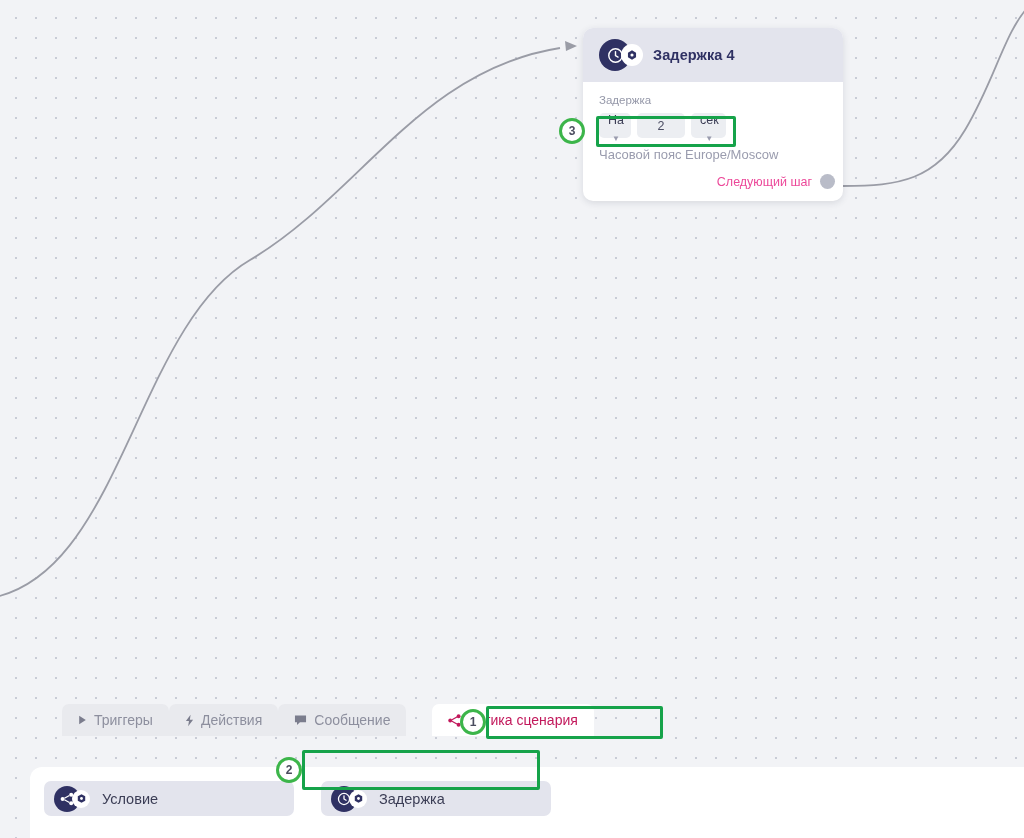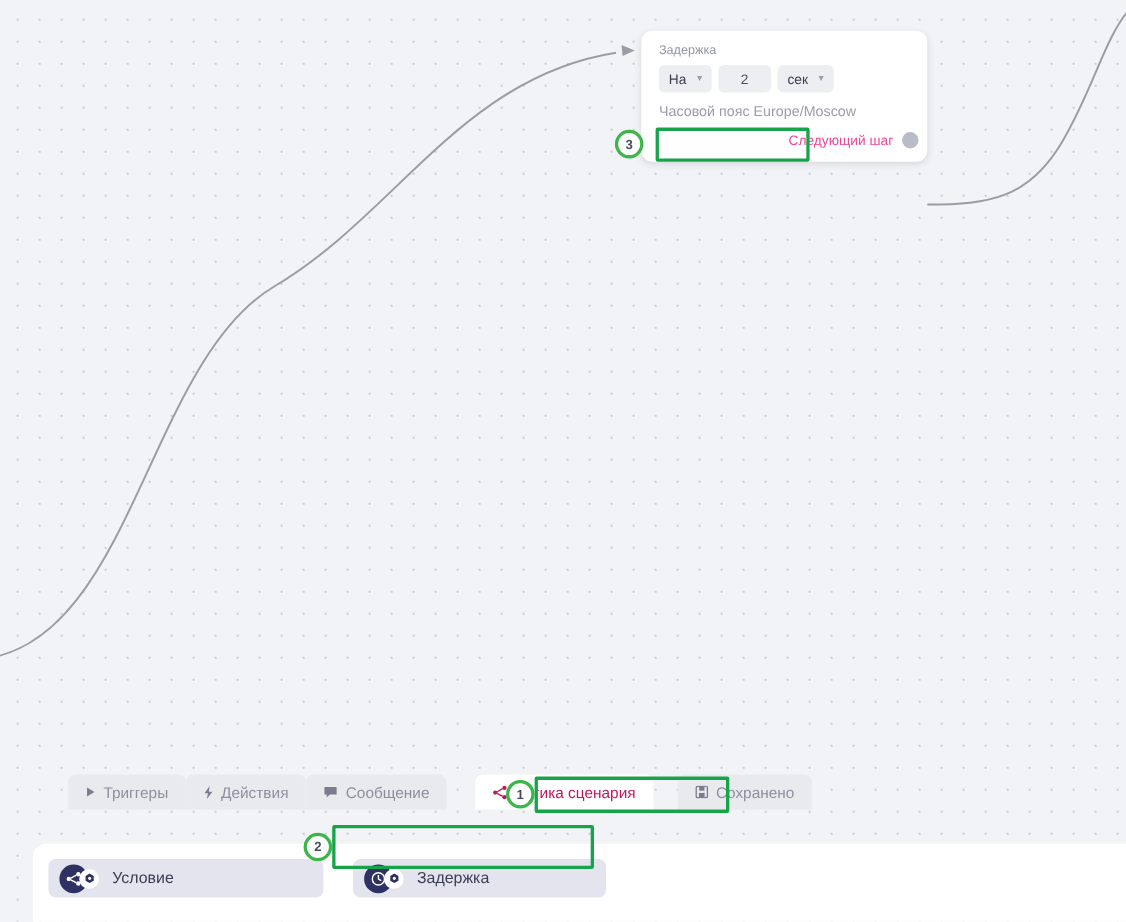--- a/index.html
+++ b/index.html
@@ -109,20 +109,21 @@
   }
   .pill {
     height: 25px;
     background: #eceef2;
     border-radius: 5px;
     display: flex;
     align-items: center;
     font-size: 12.5px;
     color: #3b3d55;
     box-sizing: border-box;
+    flex-direction: column;
   }
   .pill-select {
     padding: 0 7px 0 9px;
     gap: 8px;
   }
   .pill-number {
     width: 48px;
     justify-content: center;
     color: #4b4d63;
   }
@@ -278,20 +279,37 @@
 
   <div id="canvas"></div>
 
   <svg id="edges" viewBox="0 0 1024 838">
     <path d="M -30 600 C 120 600 130 330 250 260 C 360 195 420 70 560 48" fill="none" stroke="#9a9ca6" stroke-width="1.8"></path>
     <polygon points="577,46 565,41 566,51" fill="#9a9ca6"></polygon>
     <path d="M 843 186 C 900 186 935 180 965 130 C 995 80 1005 30 1030 5" fill="none" stroke="#9a9ca6" stroke-width="1.8"></path>
   </svg>
 
   <div id="delay-node">
+    <div class="node-header">
+      <div class="node-icon-wrap">
+        <div class="node-icon-main">
+          <svg width="17" height="17" viewBox="0 0 24 24" fill="none">
+            <circle cx="12" cy="12" r="9.5" fill="none" stroke="#ffffff" stroke-width="2"></circle>
+            <path d="M12 6.5 V12 L15.6 14.2" stroke="#ffffff" stroke-width="2" stroke-linecap="round"></path>
+          </svg>
+        </div>
+        <div class="node-icon-badge">
+          <svg width="12" height="12" viewBox="0 0 24 24">
+            <path d="M12 2.6 L20.1 7.3 L20.1 16.7 L12 21.4 L3.9 16.7 L3.9 7.3 Z" fill="#2f3163"></path>
+            <circle cx="12" cy="12" r="3.1" fill="#ffffff"></circle>
+          </svg>
+        </div>
+      </div>
+      <div class="node-title">Задержка 4</div>
+    </div>
 
     <div class="node-body">
       <div class="field-label">Задержка</div>
 
       <div class="delay-row">
         <div class="pill pill-select">
           <span>На</span>
           <span class="caret">▼</span>
         </div>
         <div class="pill pill-number">
@@ -346,30 +364,20 @@
         <svg width="13" height="13" viewBox="0 0 14 14">
           <circle cx="2.4" cy="7" r="2.1" fill="currentColor"></circle>
           <circle cx="11.4" cy="2.5" r="2.1" fill="currentColor"></circle>
           <circle cx="11.4" cy="11.5" r="2.1" fill="currentColor"></circle>
           <path d="M4.3 6.2 L9.6 3.2 M4.3 7.8 L9.6 10.8" stroke="currentColor" stroke-width="1.3"></path>
         </svg>
       </span>
       <span>Логика сценария</span>
     </div>
 
-    <div class="tab" style="margin-left:22px;">
-      <span class="tab-ico">
-        <svg width="12" height="12" viewBox="0 0 14 14">
-          <rect x="1" y="1" width="12" height="12" rx="1.6" fill="none" stroke="currentColor" stroke-width="1.5"></rect>
-          <rect x="4.2" y="1.6" width="5.6" height="4" fill="currentColor"></rect>
-          <rect x="4" y="8" width="6" height="5" fill="currentColor"></rect>
-        </svg>
-      </span>
-      <span>Сохранено</span>
-    </div>
   </div>
 
   <div id="bottom-panel">
     <div class="item-list">
 
       <div class="logic-item" style="width:250px;">
         <div class="item-icon-wrap">
           <div class="item-icon-main">
             <svg width="14" height="14" viewBox="0 0 14 14">
               <circle cx="2.6" cy="7" r="2.0" fill="#ffffff"></circle>

